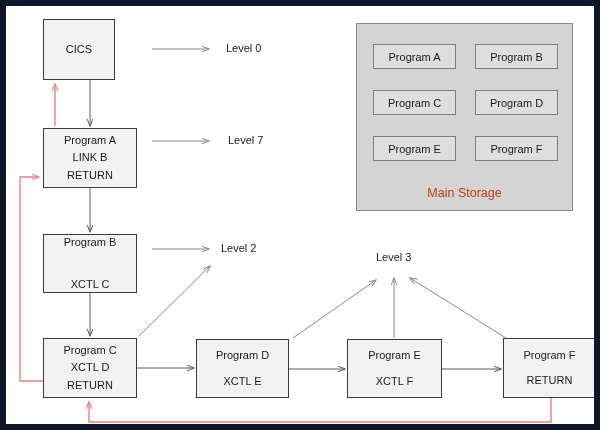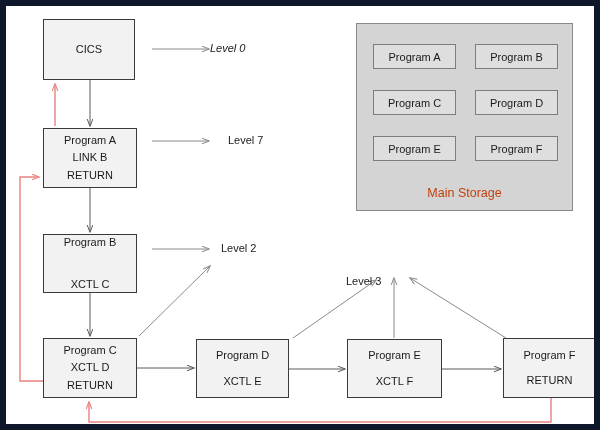--- a/index.html
+++ b/index.html
@@ -165,21 +165,21 @@
     <span>Program D</span>
   </div>
   <div class="sbox" style="left:367px; top:130px; width:83px; height:25px;">
     <span>Program E</span>
   </div>
   <div class="sbox" style="left:469px; top:130px; width:83px; height:25px;">
     <span>Program F</span>
   </div>
   <div class="storage-title" style="left:350px; top:180px; width:217px;">Main Storage</div>
 
-  <div class="pbox" style="left:37px; top:13px; width:92px; height:61px;">
+  <div class="pbox" style="left:37px; top:13px; width:72px; height:61px;">
     <span class="ln">CICS</span>
   </div>
 
   <div class="pbox" style="left:37px; top:122px; width:94px; height:60px;">
     <span class="ln">Program A</span>
     <span class="ln">LINK B</span>
     <span class="ln">RETURN</span>
   </div>
 
   <div class="pbox" style="left:37px; top:228px; width:94px; height:59px;">
@@ -201,18 +201,18 @@
   <div class="pbox" style="left:341px; top:333px; width:95px; height:59px;">
     <span class="ln">Program E</span>
     <span class="ln" style="margin-top:9px;">XCTL F</span>
   </div>
 
   <div class="pbox" style="left:497px; top:332px; width:93px; height:60px;">
     <span class="ln">Program F</span>
     <span class="ln" style="margin-top:8px;">RETURN</span>
   </div>
 
-  <div class="lvl" style="left:204px; top:36px;font-style:italic;">Level 0</div>
+  <div class="lvl" style="left:220px; top:36px;">Level 0</div>
   <div class="lvl" style="left:222px; top:128px;">Level 7</div>
   <div class="lvl" style="left:215px; top:236px;text-align:right;">Level 2</div>
-  <div class="lvl" style="left:340px; top:245px;margin-top:24px;">Level 3</div>
+  <div class="lvl" style="left:370px; top:245px;">Level 3</div>
 
 </div>
 
 </body></html>

